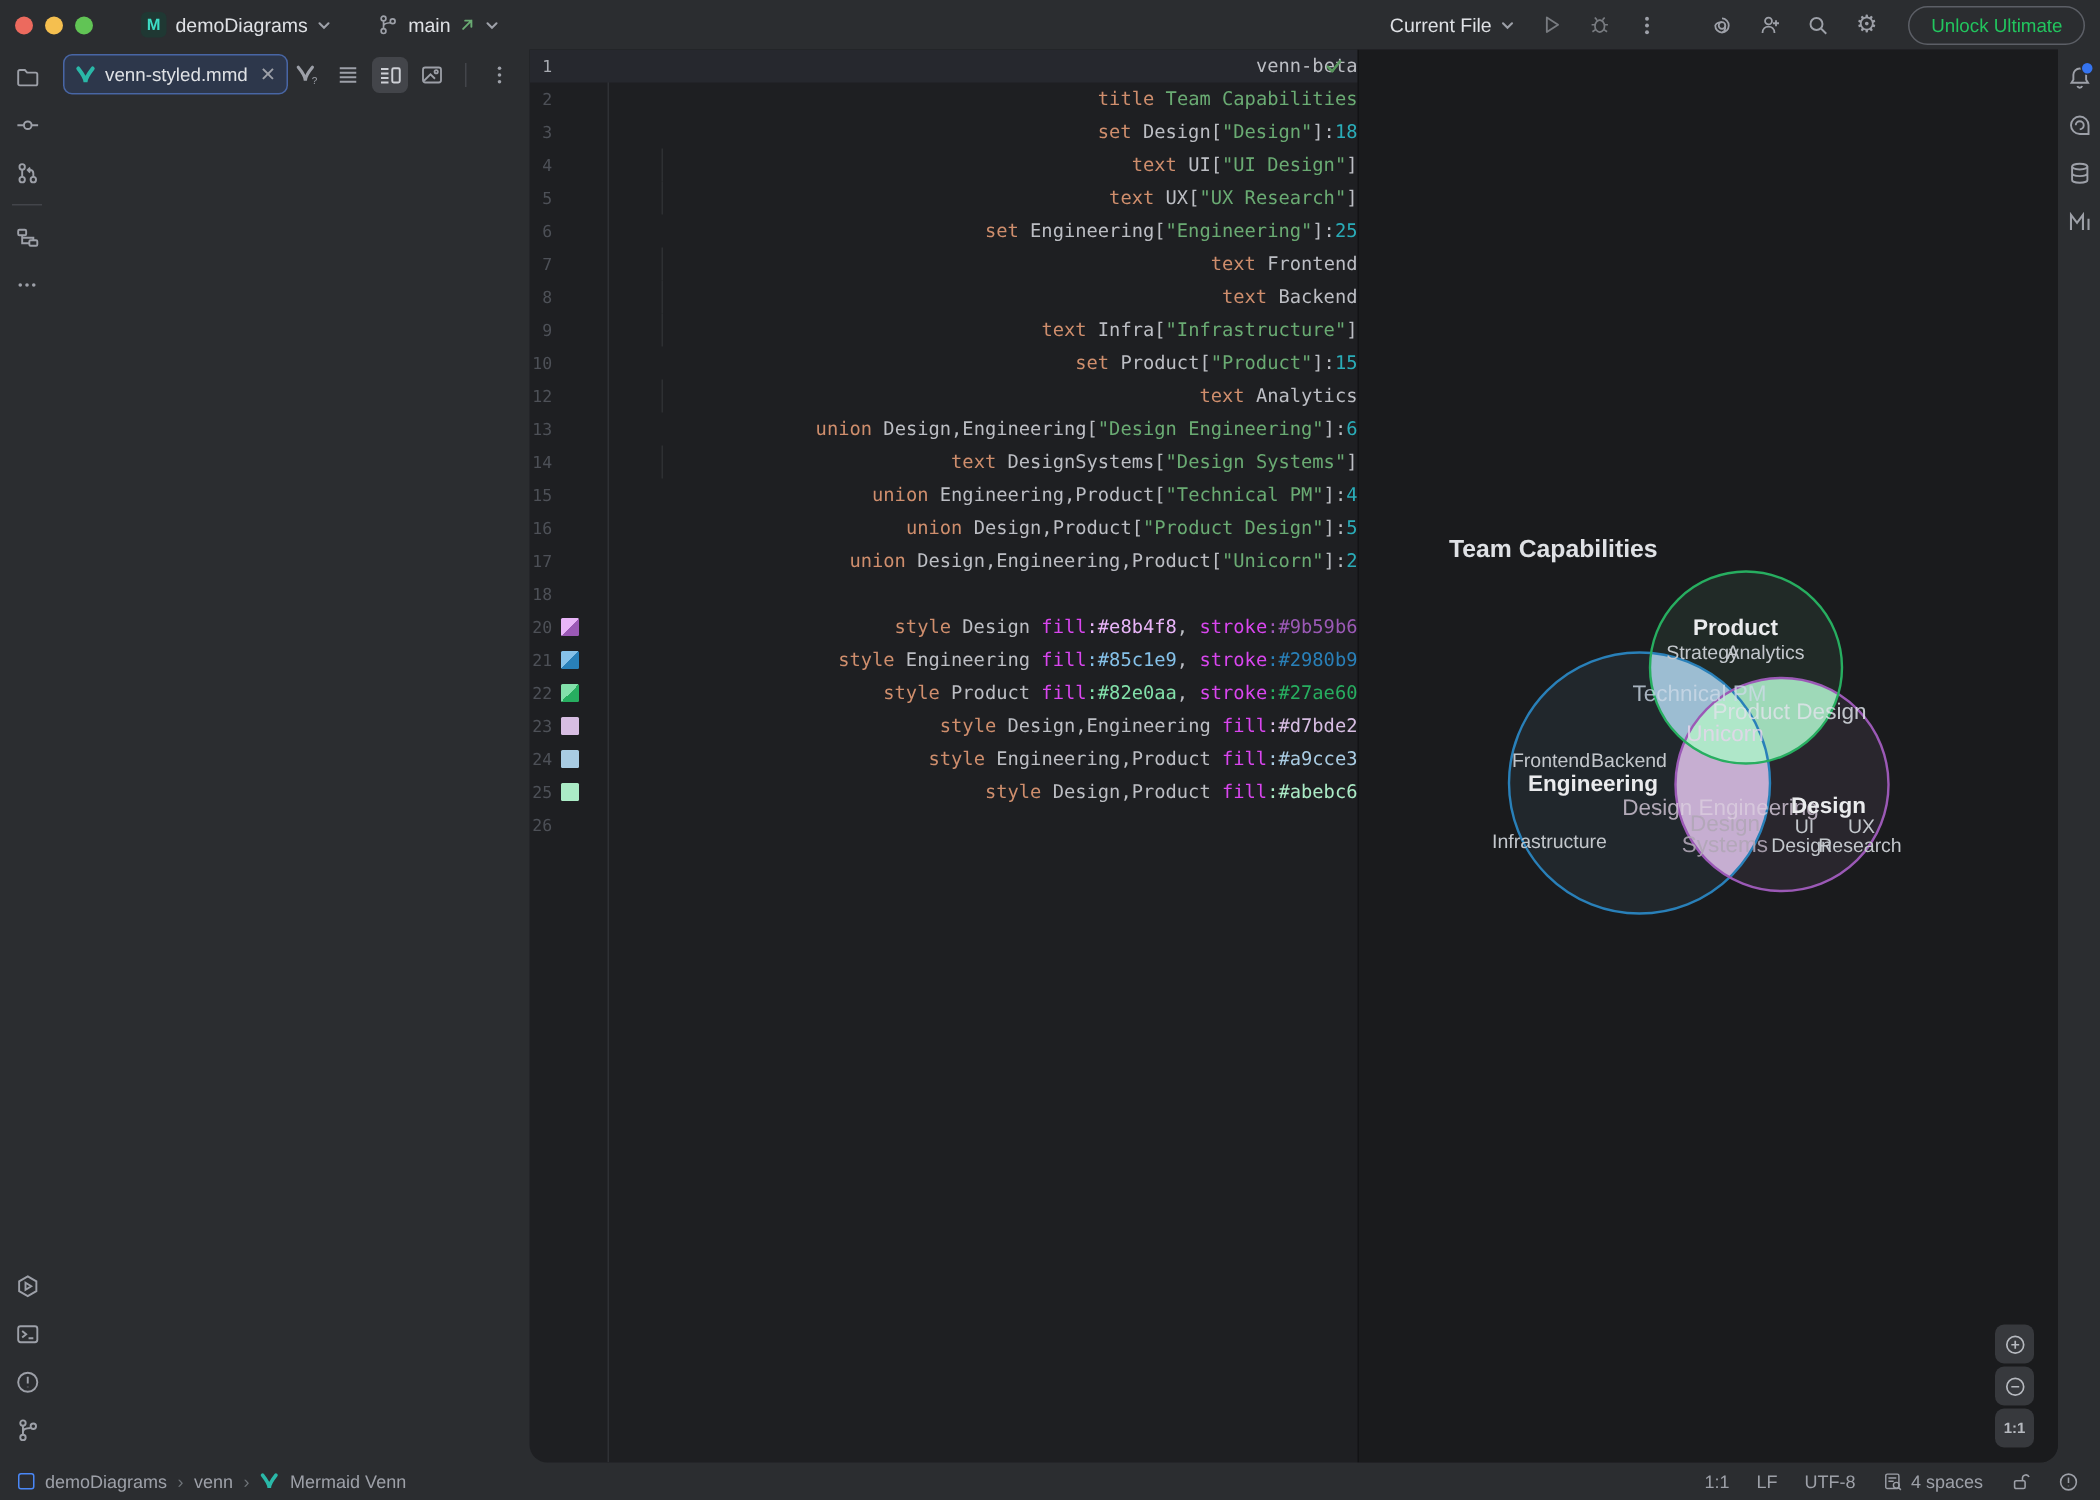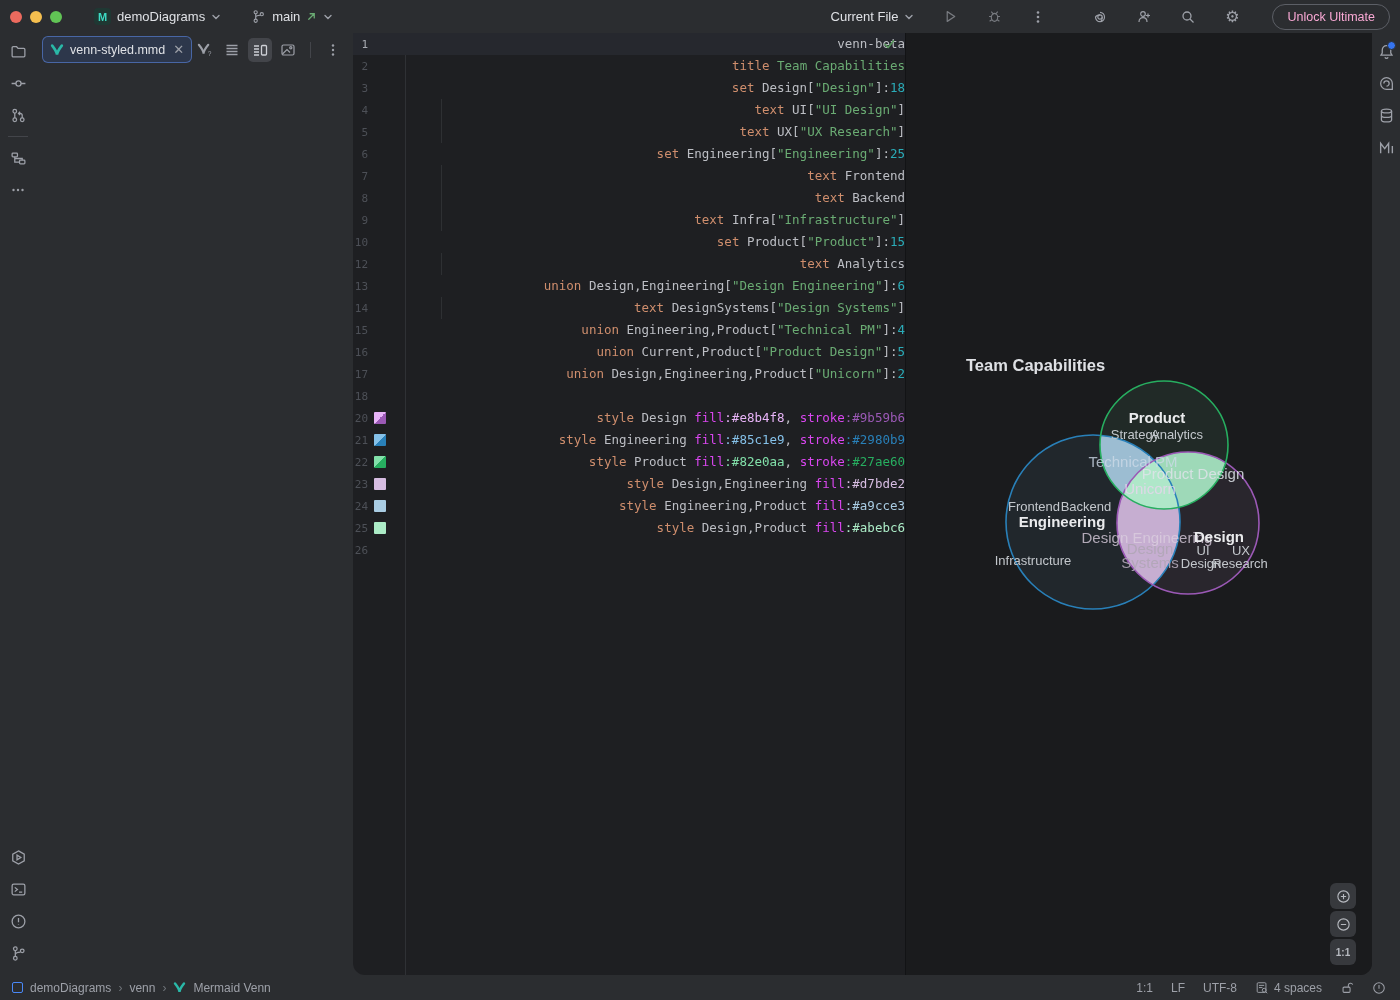--- a/index.html
+++ b/index.html
@@ -9,25 +9,25 @@
   
   .titlebar{height:33px;display:flex;align-items:center;padding:0 10px;flex:none;}
   .traffic{display:flex;gap:8px;margin-right:26px;}
   .dot{width:12px;height:12px;border-radius:50%;}
   .dot.red{background:#ec6a5e}.dot.yellow{background:#f5bf4f}.dot.green{background:#61c455}
   .tb-widget{display:flex;align-items:center;gap:6px;padding:3px 6px;border-radius:6px;font-size:13px;color:#dfe1e5;cursor:default;}
   .proj-icon{width:17px;height:17px;border-radius:4px;background:#1f3833;color:#3ddbc4;font-weight:bold;
     font-size:11px;display:flex;align-items:center;justify-content:center;font-family:"Liberation Sans",sans-serif;}
   .chev{color:#9da0a8;display:flex;}
   .spacer{flex:1;}
-  .tb-right{display:flex;align-items:center;gap:16px;}
+  .tb-right{display:flex;align-items:center;gap:4px;}
   .icon-btn{width:28px;height:28px;border-radius:6px;display:flex;align-items:center;justify-content:center;color:#9da0a8;}
   .icon-btn svg{display:block;}
   .pill{border:1px solid #5c5f66;border-radius:13px;height:24px;display:flex;align-items:center;
-    padding:0 14px;font-size:12.5px;color:#f9a8d4;margin-left:10px;}
+    padding:0 14px;font-size:12.5px;color:#22c55e;margin-left:10px;}
   .gear-glyph{font-size:16px;line-height:1;color:#9da0a8;}
 
   
   .main-row{flex:1;display:flex;min-height:0;}
   .stripe{width:36px;flex:none;display:flex;flex-direction:column;align-items:center;padding:2px 0 6px 0;}
   .stripe.right{width:28px;}
   .stripe-btn{width:28px;height:28px;margin:2px 0;border-radius:6px;display:flex;align-items:center;justify-content:center;color:#9da0a8;position:relative;}
   .stripe-div{width:20px;height:1px;background:#43454a;margin:5px 0;}
   .stripe .grow{flex:1;}
   .notif-dot{position:absolute;top:4px;right:4px;width:7px;height:7px;border-radius:50%;background:#3574f0;border:1.5px solid #2b2d30;}
@@ -304,21 +304,21 @@
               <div class="code-line"><span class="line-num">5</span><span class="swatch-slot"></span><span class="code-text"><span class="indent-guide"></span><span class="tok-def">        </span><span class="tok-kw">text</span><span class="tok-def"> UX[</span><span class="tok-str">"UX Research"</span><span class="tok-def">]</span></span></div>
               <div class="code-line"><span class="line-num">6</span><span class="swatch-slot"></span><span class="code-text"><span class="tok-def">    </span><span class="tok-kw">set</span><span class="tok-def"> Engineering[</span><span class="tok-str">"Engineering"</span><span class="tok-def">]:</span><span class="tok-num">25</span></span></div>
               <div class="code-line"><span class="line-num">7</span><span class="swatch-slot"></span><span class="code-text"><span class="indent-guide"></span><span class="tok-def">        </span><span class="tok-kw">text</span><span class="tok-def"> Frontend</span></span></div>
               <div class="code-line"><span class="line-num">8</span><span class="swatch-slot"></span><span class="code-text"><span class="indent-guide"></span><span class="tok-def">        </span><span class="tok-kw">text</span><span class="tok-def"> Backend</span></span></div>
               <div class="code-line"><span class="line-num">9</span><span class="swatch-slot"></span><span class="code-text"><span class="indent-guide"></span><span class="tok-def">        </span><span class="tok-kw">text</span><span class="tok-def"> Infra[</span><span class="tok-str">"Infrastructure"</span><span class="tok-def">]</span></span></div>
               <div class="code-line"><span class="line-num">10</span><span class="swatch-slot"></span><span class="code-text"><span class="tok-def">    </span><span class="tok-kw">set</span><span class="tok-def"> Product[</span><span class="tok-str">"Product"</span><span class="tok-def">]:</span><span class="tok-num">15</span></span></div>
               <div class="code-line"><span class="line-num">12</span><span class="swatch-slot"></span><span class="code-text"><span class="indent-guide"></span><span class="tok-def">        </span><span class="tok-kw">text</span><span class="tok-def"> Analytics</span></span></div>
               <div class="code-line"><span class="line-num">13</span><span class="swatch-slot"></span><span class="code-text"><span class="tok-def">    </span><span class="tok-kw">union</span><span class="tok-def"> Design,Engineering[</span><span class="tok-str">"Design Engineering"</span><span class="tok-def">]:</span><span class="tok-num">6</span></span></div>
               <div class="code-line"><span class="line-num">14</span><span class="swatch-slot"></span><span class="code-text"><span class="indent-guide"></span><span class="tok-def">        </span><span class="tok-kw">text</span><span class="tok-def"> DesignSystems[</span><span class="tok-str">"Design Systems"</span><span class="tok-def">]</span></span></div>
               <div class="code-line"><span class="line-num">15</span><span class="swatch-slot"></span><span class="code-text"><span class="tok-def">    </span><span class="tok-kw">union</span><span class="tok-def"> Engineering,Product[</span><span class="tok-str">"Technical PM"</span><span class="tok-def">]:</span><span class="tok-num">4</span></span></div>
-              <div class="code-line"><span class="line-num">16</span><span class="swatch-slot"></span><span class="code-text"><span class="tok-def">    </span><span class="tok-kw">union</span><span class="tok-def"> Current,Product[</span><span class="tok-str">"Product Design"</span><span class="tok-def">]:</span><span class="tok-num">5</span></span></div>
+              <div class="code-line"><span class="line-num">16</span><span class="swatch-slot"></span><span class="code-text"><span class="tok-def">    </span><span class="tok-kw">union</span><span class="tok-def"> Design,Product[</span><span class="tok-str">"Product Design"</span><span class="tok-def">]:</span><span class="tok-num">5</span></span></div>
               <div class="code-line"><span class="line-num">17</span><span class="swatch-slot"></span><span class="code-text"><span class="tok-def">    </span><span class="tok-kw">union</span><span class="tok-def"> Design,Engineering,Product[</span><span class="tok-str">"Unicorn"</span><span class="tok-def">]:</span><span class="tok-num">2</span></span></div>
               <div class="code-line"><span class="line-num">18</span><span class="swatch-slot"></span><span class="code-text"></span></div>
               <div class="code-line"><span class="line-num">20</span><span class="swatch-slot"><span class="color-swatch" style="background: linear-gradient(135deg, rgb(232, 180, 248) 0px, rgb(232, 180, 248) 50%, rgb(155, 89, 182) 50%, rgb(155, 89, 182) 100%);"></span></span><span class="code-text"><span class="tok-def">    </span><span class="tok-kw">style</span><span class="tok-def"> Design </span><span class="tok-prop">fill</span><span style="color: rgb(232, 180, 248);">:#e8b4f8</span><span class="tok-def">, </span><span class="tok-prop">stroke</span><span style="color: rgb(155, 89, 182);">:#9b59b6</span></span></div>
               <div class="code-line"><span class="line-num">21</span><span class="swatch-slot"><span class="color-swatch" style="background: linear-gradient(135deg, rgb(133, 193, 233) 0px, rgb(133, 193, 233) 50%, rgb(41, 128, 185) 50%, rgb(41, 128, 185) 100%);"></span></span><span class="code-text"><span class="tok-def">    </span><span class="tok-kw">style</span><span class="tok-def"> Engineering </span><span class="tok-prop">fill</span><span style="color: rgb(133, 193, 233);">:#85c1e9</span><span class="tok-def">, </span><span class="tok-prop">stroke</span><span style="color: rgb(41, 128, 185);">:#2980b9</span></span></div>
               <div class="code-line"><span class="line-num">22</span><span class="swatch-slot"><span class="color-swatch" style="background: linear-gradient(135deg, rgb(130, 224, 170) 0px, rgb(130, 224, 170) 50%, rgb(39, 174, 96) 50%, rgb(39, 174, 96) 100%);"></span></span><span class="code-text"><span class="tok-def">    </span><span class="tok-kw">style</span><span class="tok-def"> Product </span><span class="tok-prop">fill</span><span style="color: rgb(130, 224, 170);">:#82e0aa</span><span class="tok-def">, </span><span class="tok-prop">stroke</span><span style="color: rgb(39, 174, 96);">:#27ae60</span></span></div>
               <div class="code-line"><span class="line-num">23</span><span class="swatch-slot"><span class="color-swatch" style="background: rgb(215, 189, 226);"></span></span><span class="code-text"><span class="tok-def">    </span><span class="tok-kw">style</span><span class="tok-def"> Design,Engineering </span><span class="tok-prop">fill</span><span style="color: rgb(215, 189, 226);">:#d7bde2</span></span></div>
               <div class="code-line"><span class="line-num">24</span><span class="swatch-slot"><span class="color-swatch" style="background: rgb(169, 204, 227);"></span></span><span class="code-text"><span class="tok-def">    </span><span class="tok-kw">style</span><span class="tok-def"> Engineering,Product </span><span class="tok-prop">fill</span><span style="color: rgb(169, 204, 227);">:#a9cce3</span></span></div>
               <div class="code-line"><span class="line-num">25</span><span class="swatch-slot"><span class="color-swatch" style="background: rgb(171, 235, 198);"></span></span><span class="code-text"><span class="tok-def">    </span><span class="tok-kw">style</span><span class="tok-def"> Design,Product </span><span class="tok-prop">fill</span><span style="color: rgb(171, 235, 198);">:#abebc6</span></span></div>
               <div class="code-line"><span class="line-num">26</span><span class="swatch-slot"></span><span class="code-text"></span></div>
             </div>

